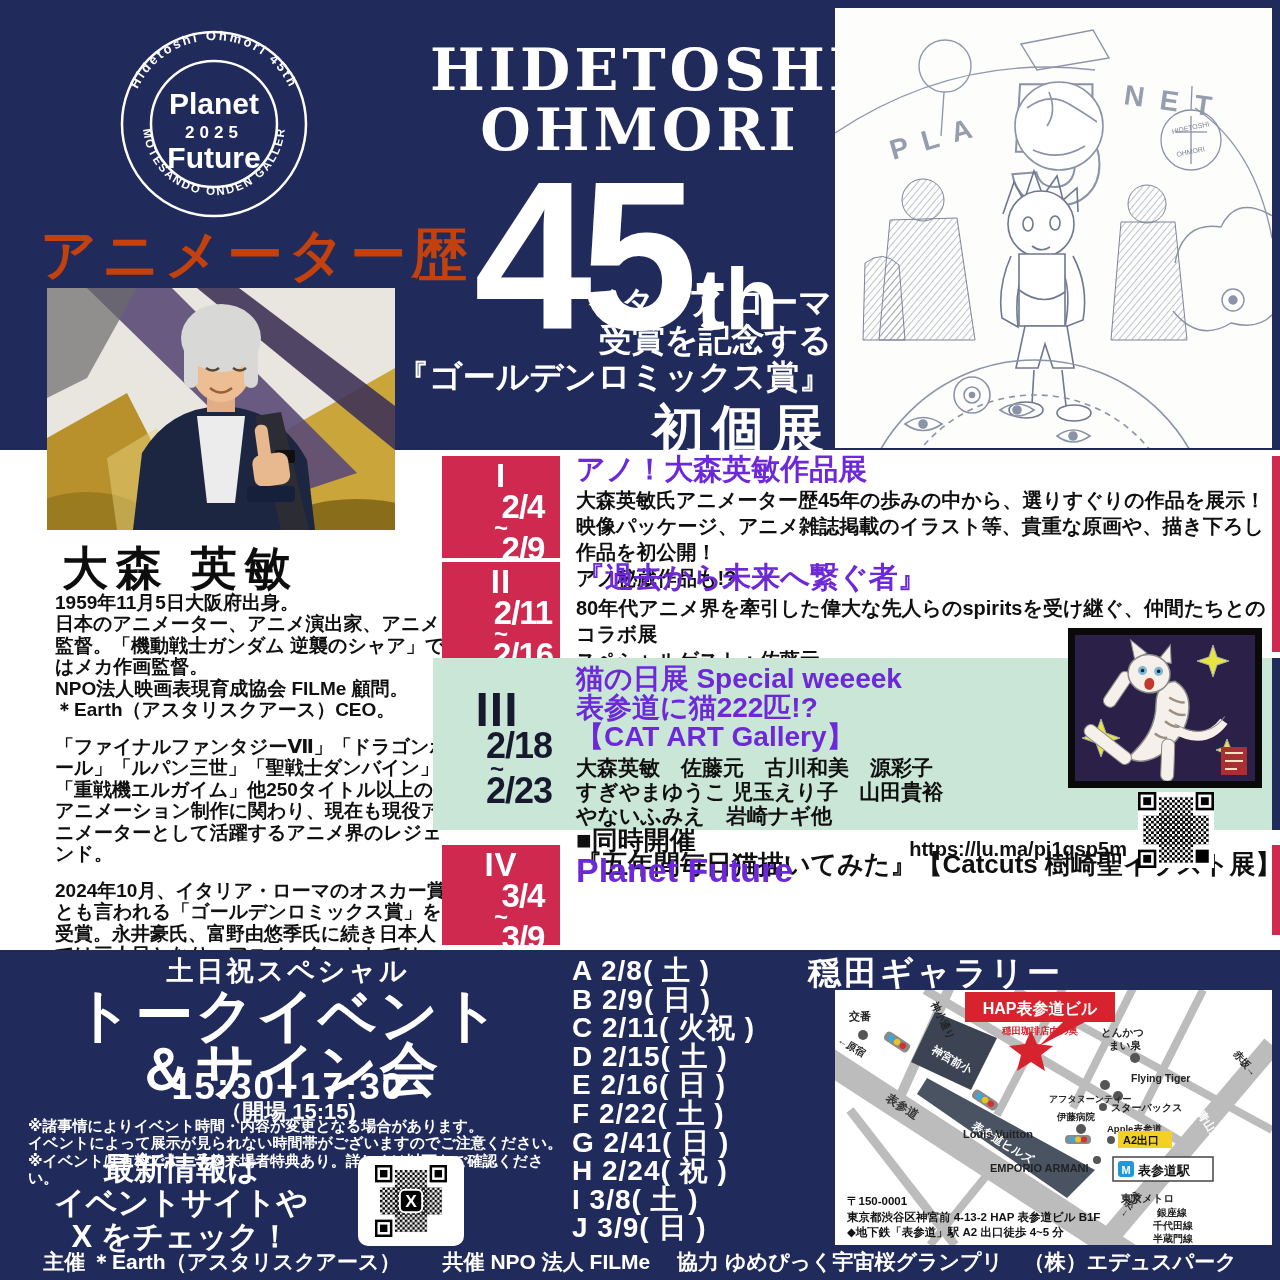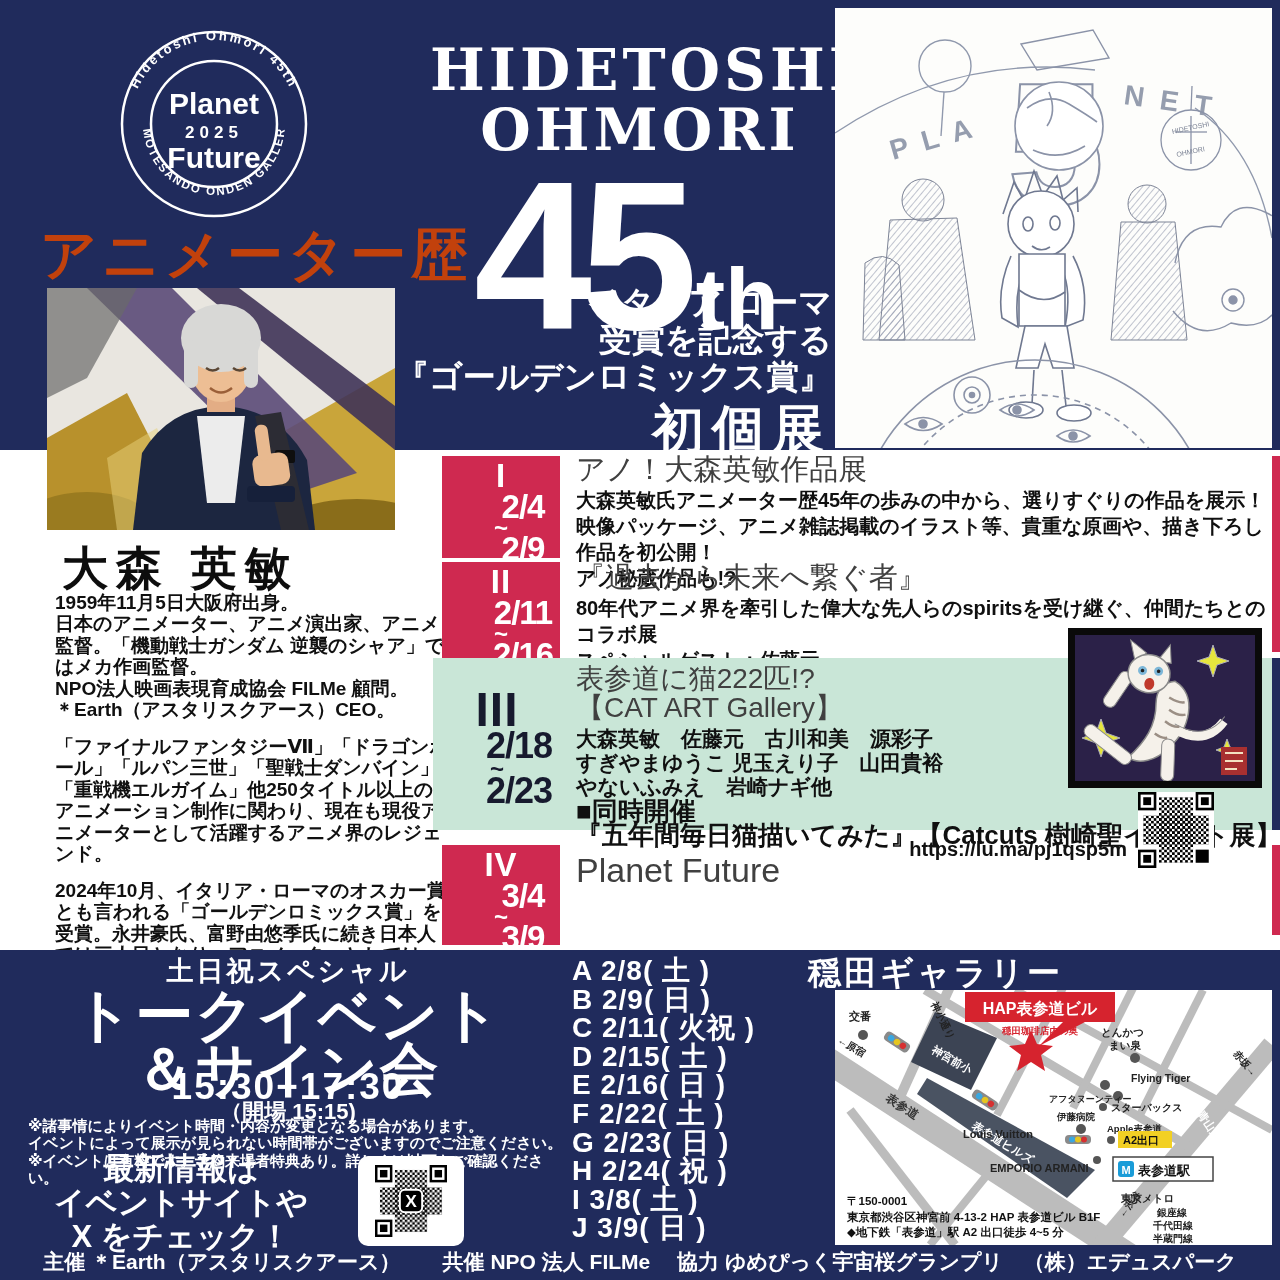--- a/index.html
+++ b/index.html
@@ -24,21 +24,21 @@
   .bio{left:55px;top:592px;width:396px;color:#101010;font-size:19px;font-weight:600;line-height:1.13;}
   .bio p{margin:0 0 15px 0;}
   
   .datebox{width:118px;text-align:center;color:#fff;font-weight:bold;background:#cf2950;}
   .datebox .n{font-size:33px;line-height:30px;padding-top:5px;letter-spacing:1px;}
   .datebox .d{font-size:33px;line-height:31px;letter-spacing:-1px;padding-left:44px;}
   .datebox .t{font-size:24px;line-height:11px;}
   .datebox.green{background:transparent;color:#171a2e;}
   .datebox.green .n{font-size:48px;line-height:38px;}
   .datebox.green .d{font-size:36px;line-height:34px;}
-  .evtitle{font-size:29px;font-weight:normal;color:#404040;line-height:1.2;}
+  .evtitle{font-size:29px;font-weight:bold;color:#6d28d9;line-height:1.2;}
   .evdesc{font-size:20px;font-weight:600;color:#101010;line-height:1.3;}
   .greenband{left:433px;top:658px;width:839px;height:172px;background:#c9e6d7;}
   .e3 .evtitle{font-size:28px;line-height:29px;}
   .artists{font-size:21px;font-weight:bold;color:#101010;line-height:24px;margin-top:5px;}
   .enote{font-size:26px;font-weight:bold;color:#101010;line-height:24px;white-space:nowrap;}
   .lumaurl{left:845px;top:838px;width:282px;text-align:right;font-size:20px;font-weight:bold;color:#111;}
   .catframe{left:1068px;top:628px;width:180px;height:146px;border:7px solid #0a0a0a;background:#2b2148;}
   
   .talk{left:10px;top:0;width:556px;text-align:center;color:#fff;font-weight:bold;}
   .t-head{left:10px;top:953px;width:556px;font-size:27px;letter-spacing:3px;}
@@ -249,20 +249,21 @@
   </div>
 
   <div class="abs greenband"></div>
   <div class="abs datebox green" style="left:438px;top:686px;height:120px;">
     <div class="n">III</div>
     <div class="d">2/18</div>
     <div class="t">~</div>
     <div class="d">2/23</div>
   </div>
   <div class="abs e3" style="left:576px;top:664px;width:500px;">
+    <div class="evtitle">猫の日展 Special weeeek</div>
     <div class="evtitle">表参道に猫222匹!?</div>
     <div class="evtitle">【CAT ART Gallery】</div>
     <div class="artists prelines">大森英敏　佐藤元　古川和美　源彩子
 すぎやまゆうこ 児玉えり子　山田貴裕
 やないふみえ　岩崎ナギ他</div>
     <div class="enote">■同時開催</div>
     <div class="enote">『五年間毎日猫描いてみた』【Catcuts 樹崎聖イラスト展】</div>
   </div>
 
   <div class="abs catframe">
@@ -377,21 +378,21 @@
     </svg>
   </div>
 
   <div class="abs datelist">
     <div>A 2/8( 土 )</div>
     <div>B 2/9( 日 )</div>
     <div>C 2/11( 火祝 )</div>
     <div>D 2/15( 土 )</div>
     <div>E 2/16( 日 )</div>
     <div>F 2/22( 土 )</div>
-    <div>G 2/23( 日 )</div>
+    <div>G 2/41( 日 )</div>
     <div>H 2/24( 祝 )</div>
     <div>I 3/8( 土 )</div>
     <div>J 3/9( 日 )</div>
   </div>
 
   <div class="abs gallery-title">穏田ギャラリー</div>
   <div class="abs mapbox">
     <svg width="437" height="255" viewBox="0 0 437 255">
       <rect width="437" height="255" fill="#fff"></rect>
       <g stroke="#bcbcbc" fill="none">

